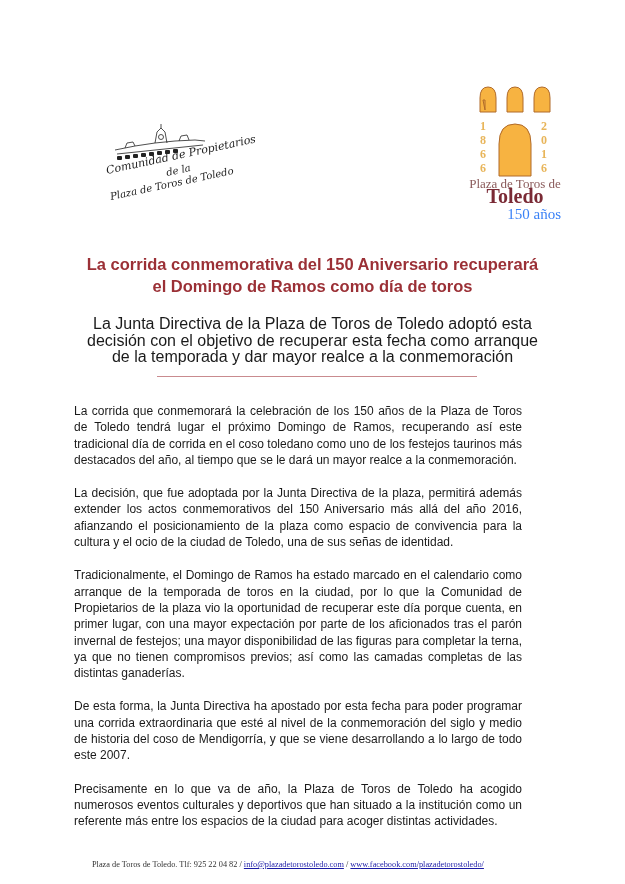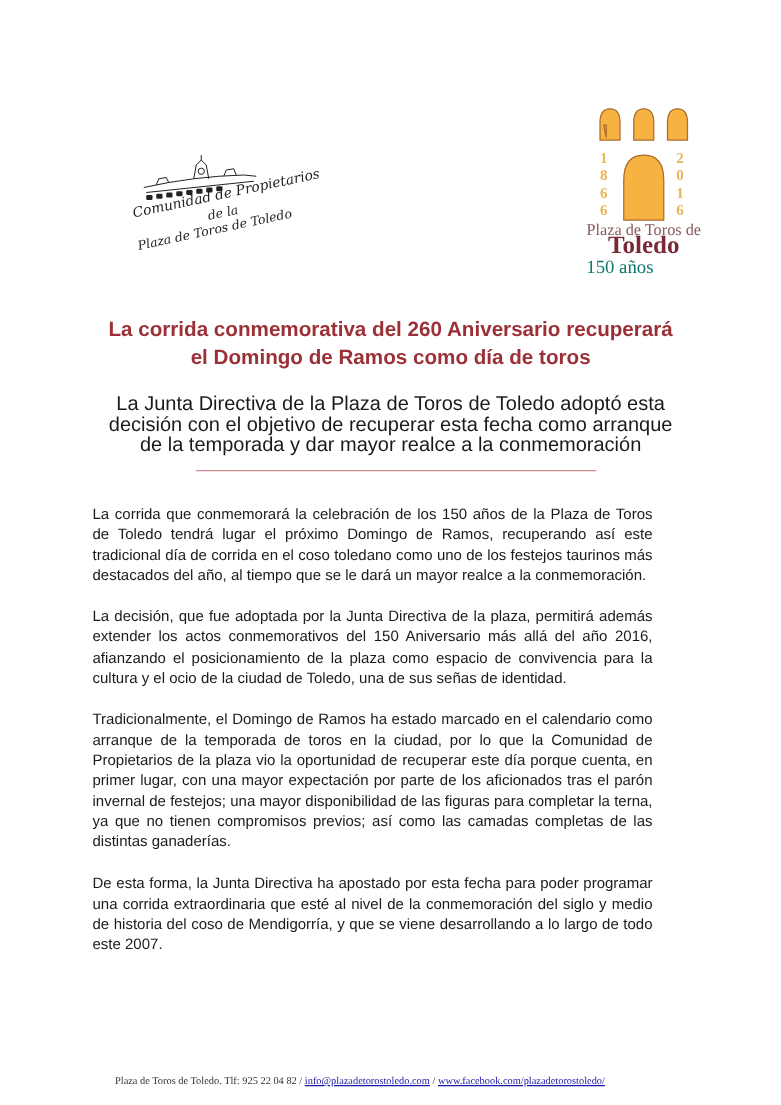--- a/index.html
+++ b/index.html
@@ -5,21 +5,21 @@
   html, body { margin: 0; padding: 0; background: #ffffff; }
   body { width: 625px; height: 884px; position: relative; overflow: hidden; font-family: "Liberation Sans", sans-serif; color: #1a1a1a; }
 
   .logo-left { position: absolute; left: 95px; top: 110px; width: 160px; height: 95px; }
   .logo-left svg { width: 100%; height: 100%; }
 
   .logo-right { position: absolute; left: 475px; top: 80px; width: 90px; height: 140px; text-align: center; }
   .logo-right .arches { position: absolute; left: 2px; top: 4px; width: 76px; height: 120px; }
   .logo-right .caption { position: absolute; top: 96px; left: -6px; width: 92px; font-family: "Liberation Serif", serif; font-size: 13px; color: #8a5a5a; }
   .logo-right .city { position: absolute; top: 104px; left: -6px; width: 92px; font-family: "Liberation Serif", serif; font-size: 20px; font-weight: bold; color: #7a2a35; text-align: center; line-height: 24px; }
-  .logo-right .years { position: absolute; top: 126px; left: -6px; width: 92px; font-family: "Liberation Serif", serif; font-size: 15px; color: #0f766e; text-align: left; line-height: 16px; }
+  .logo-right .years { position: absolute; top: 126px; left: -6px; width: 92px; font-family: "Liberation Serif", serif; font-size: 15px; color: #3b82f6; text-align: right; line-height: 16px; }
 
   .title { position: absolute; left: 85px; top: 253px; width: 455px; text-align: center; font-size: 16.5px; font-weight: bold; color: #9b3036; line-height: 22px; }
 
   .subtitle { position: absolute; left: 85px; top: 316px; width: 455px; text-align: center; font-size: 16px; line-height: 16.5px; color: #1a1a1a; }
 
   .rule { position: absolute; left: 157px; top: 376px; width: 320px; height: 1px; background: #c98b8f; }
 
   .body { position: absolute; left: 74px; top: 403px; width: 448px; }
   .body p { margin: 0 0 17px 0; font-size: 12px; line-height: 16.3px; text-align: justify; color: #1a1a1a; }
 
@@ -75,28 +75,29 @@
       <text x="64" y="60">0</text>
       <text x="64" y="74">1</text>
       <text x="64" y="88">6</text>
     </g>
   </svg>
   <div class="caption">Plaza de Toros de</div>
   <div class="city">Toledo</div>
   <div class="years">150 años</div>
 </div>
 
-<h1 class="title" style="margin:0">La corrida conmemorativa del 260 Aniversario recuperará el Domingo de Ramos como día de toros</h1>
+<h1 class="title" style="margin:0">La corrida conmemorativa del 150 Aniversario recuperará el Domingo de Ramos como día de toros</h1>
 
 <div class="subtitle">La Junta Directiva de la Plaza de Toros de Toledo adoptó esta decisión con el objetivo de recuperar esta fecha como arranque de la temporada y dar mayor realce a la conmemoración</div>
 
 <div class="rule"></div>
 
 <div class="body">
   <p>La corrida que conmemorará la celebración de los 150 años de la Plaza de Toros de Toledo tendrá lugar el próximo Domingo de Ramos, recuperando así este tradicional día de corrida en el coso toledano como uno de los festejos taurinos más destacados del año, al tiempo que se le dará un mayor realce a la conmemoración.</p>
   <p>La decisión, que fue adoptada por la Junta Directiva de la plaza, permitirá además extender los actos conmemorativos del 150 Aniversario más allá del año 2016, afianzando el posicionamiento de la plaza como espacio de convivencia para la cultura y el ocio de la ciudad de Toledo, una de sus señas de identidad.</p>
   <p>Tradicionalmente, el Domingo de Ramos ha estado marcado en el calendario como arranque de la temporada de toros en la ciudad, por lo que la Comunidad de Propietarios de la plaza vio la oportunidad de recuperar este día porque cuenta, en primer lugar, con una mayor expectación por parte de los aficionados tras el parón invernal de festejos; una mayor disponibilidad de las figuras para completar la terna, ya que no tienen compromisos previos; así como las camadas completas de las distintas ganaderías.</p>
   <p>De esta forma, la Junta Directiva ha apostado por esta fecha para poder programar una corrida extraordinaria que esté al nivel de la conmemoración del siglo y medio de historia del coso de Mendigorría, y que se viene desarrollando a lo largo de todo este 2007.</p>
+  <p>Precisamente en lo que va de año, la Plaza de Toros de Toledo ha acogido numerosos eventos culturales y deportivos que han situado a la institución como un referente más entre los espacios de la ciudad para acoger distintas actividades.</p>
 </div>
 
 <div class="footer">
   <span>Plaza de Toros de Toledo. Tlf: 925 22 04 82 / </span><a>info@plazadetorostoledo.com</a><span> / </span><a>www.facebook.com/plazadetorostoledo/</a>
 </div>
 
 </body></html>

